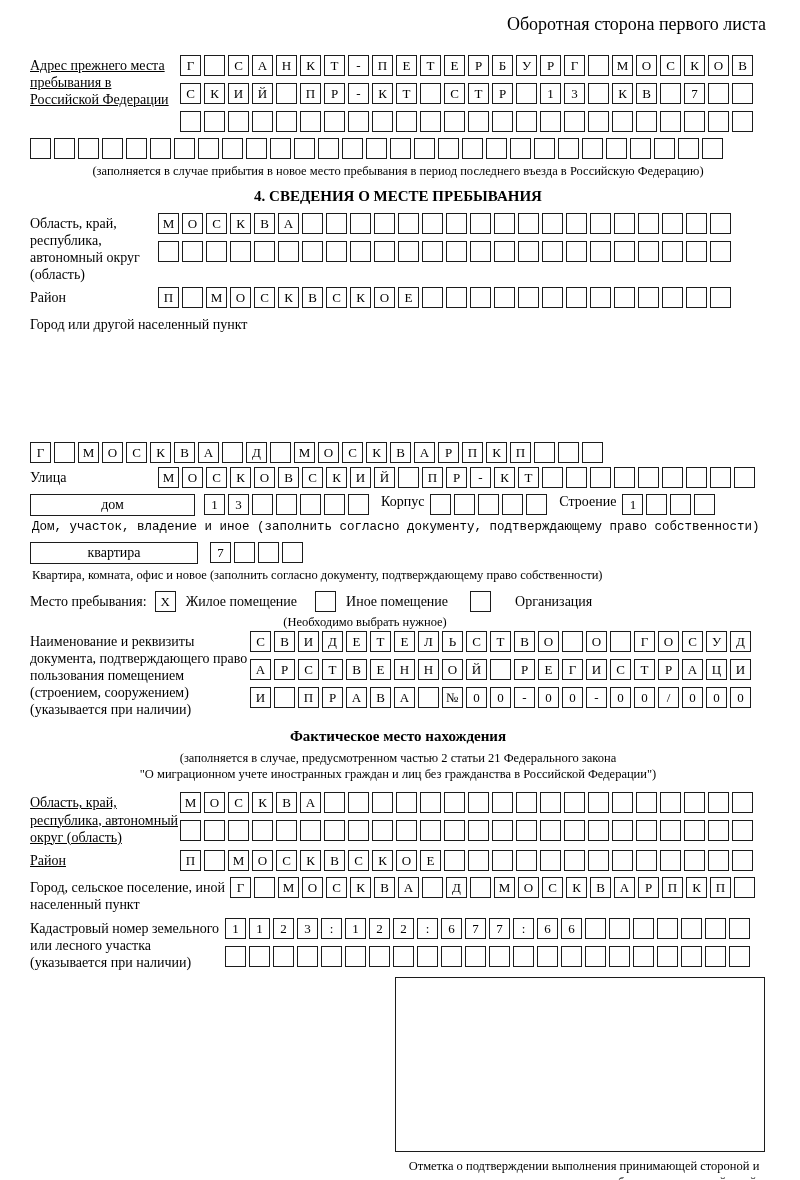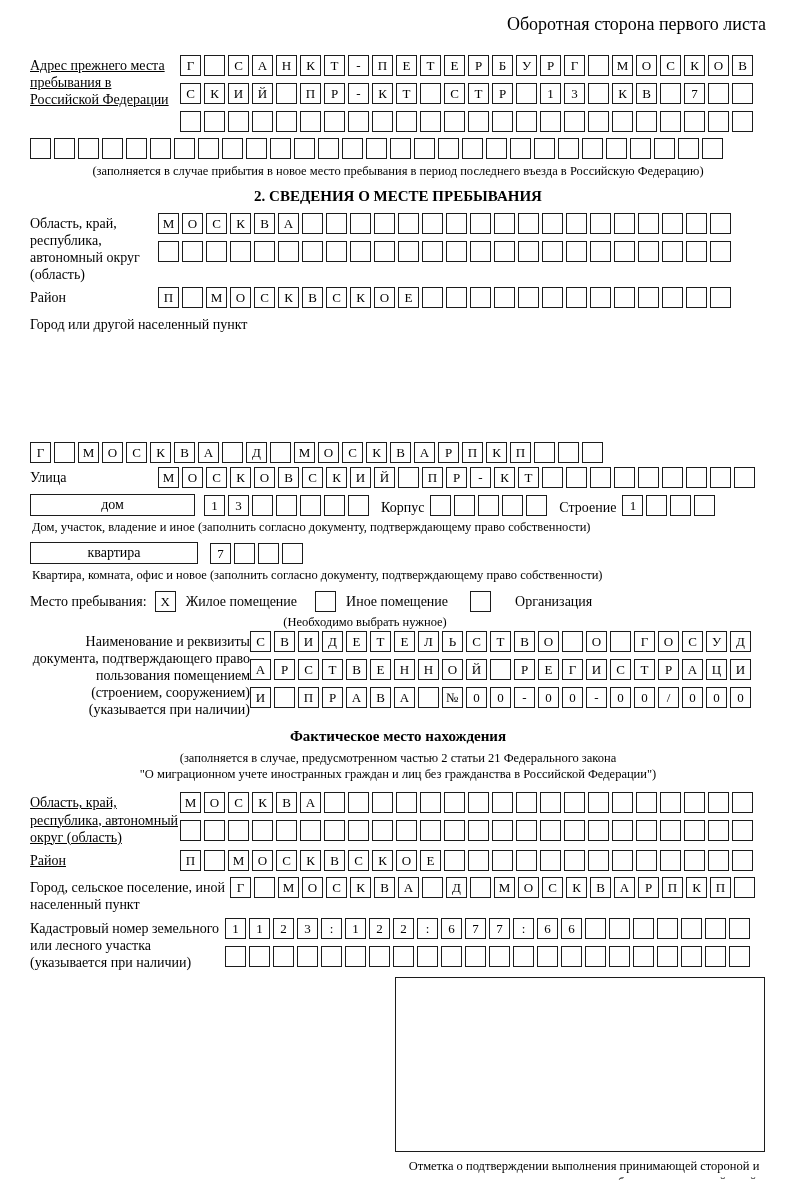--- a/index.html
+++ b/index.html
@@ -13,45 +13,45 @@
   .page { padding: 14px 34px 0 30px; }
 
   .header-note { text-align: right; font-size: 18px; margin-bottom: 20px; }
 
   .field { display: flex; align-items: flex-start; margin-bottom: 6px; }
   .label { font-size: 14px; line-height: 1.22; padding-top: 2px; }
   .w128 { flex: 0 0 128px; }
   .w150 { flex: 0 0 150px; text-decoration: underline; }
   .w200 { flex: 0 0 200px; }
   .w195 { flex: 0 0 195px; }
-  .w220 { flex: 0 0 220px; text-align: right; }
+  .w220 { flex: 0 0 220px; }
 
   .rows { display: flex; flex-direction: column; gap: 7px; }
   .cells { display: flex; gap: 3px; }
   .cell {
     flex: 0 0 21px; width: 21px; height: 21px;
     border: 1.5px solid #1c1c1c; background: #fff;
     display: inline-flex; align-items: center; justify-content: center;
     font-size: 13px; line-height: 1;
   }
   .fullrow { margin-bottom: 5px; }
 
   .caption { font-size: 12.5px; line-height: 1.25; }
   .center { text-align: center; }
   .title { font-weight: bold; font-size: 15px; text-align: center; margin: 4px 0 8px 0; }
 
   .boxlabel {
     border: 1.5px solid #1c1c1c; height: 22px;
     display: inline-flex; align-items: center; justify-content: center;
     font-size: 14px;
   }
-  .inline-row { display: flex; align-items: flex-end; margin-bottom: 4px; }
+  .inline-row { display: flex; align-items: flex-start; margin-bottom: 4px; }
   .inline-label { font-size: 14px; }
 
-  .house-caption { margin: 2px 0 6px 2px; }
+  .house-caption { margin: 2px 0 6px 2px; font-family: Liberation Mono, monospace; }
   .apt-caption { margin: 4px 0 8px 2px; }
 
   .stay-row { display: flex; align-items: center; margin-bottom: 3px; font-size: 14px; }
   .stay-row .cell { margin: 0 10px 0 8px; }
   .stay-note { margin-left: 135px; width: 400px; text-align: center; }
 
   .doc-field { margin-bottom: 10px; }
 
   .subnotes { margin-bottom: 10px; }
 
@@ -179,21 +179,21 @@
       <span class="cell"></span>
       <span class="cell"></span>
       <span class="cell"></span>
       <span class="cell"></span>
       <span class="cell"></span>
       <span class="cell"></span>
       <span class="cell"></span>
     </div>
   <div class="caption center" style="margin-bottom:8px;">(заполняется в случае прибытия в новое место пребывания в период последнего въезда в Российскую Федерацию)</div>
 
-  <div class="title">2. СВЕДЕНИЯ О МЕСТЕ ПРЕБЫВАНИЯ</div>
+  <div class="title">4. СВЕДЕНИЯ О МЕСТЕ ПРЕБЫВАНИЯ</div>
 
   <div class="field" style="margin-bottom:4px;">
     <div class="label w128">Область, край, республика, автономный округ (область)</div>
     <div class="rows">
       <div class="cells">
           <span class="cell">М</span>
           <span class="cell">О</span>
           <span class="cell">С</span>
           <span class="cell">К</span>
           <span class="cell">В</span>

